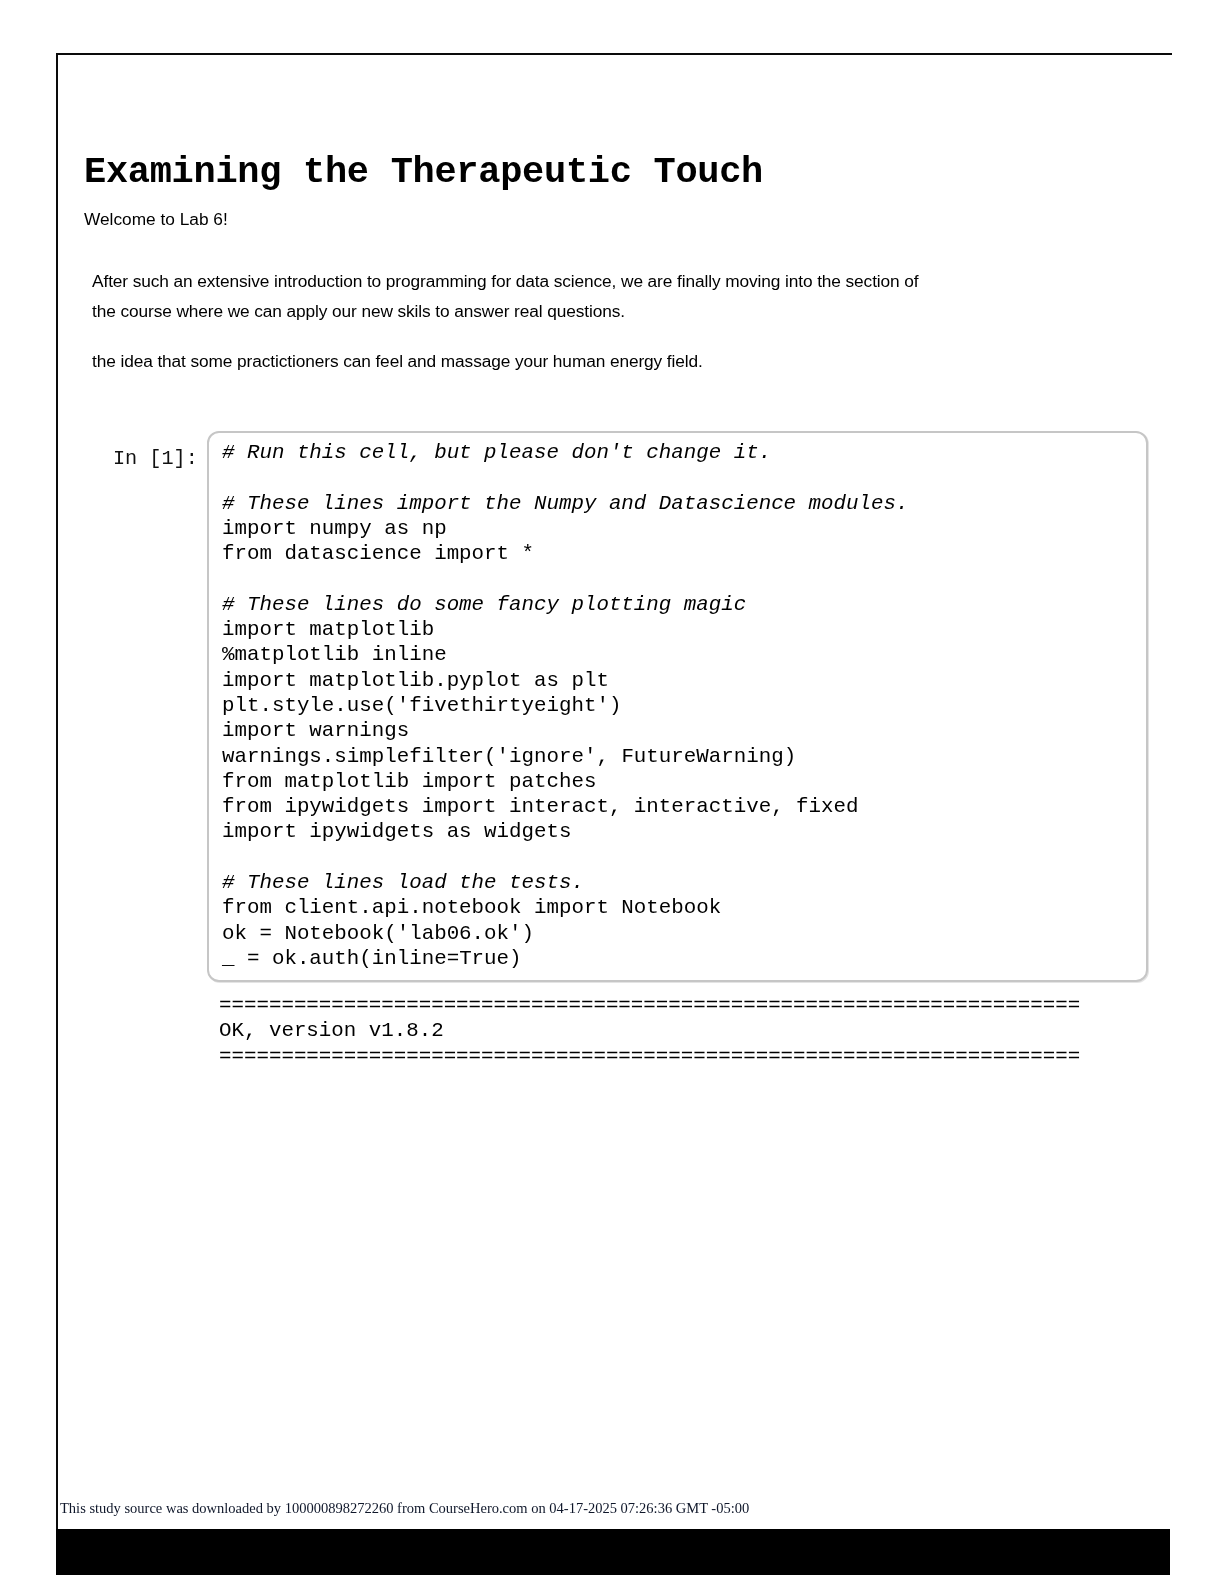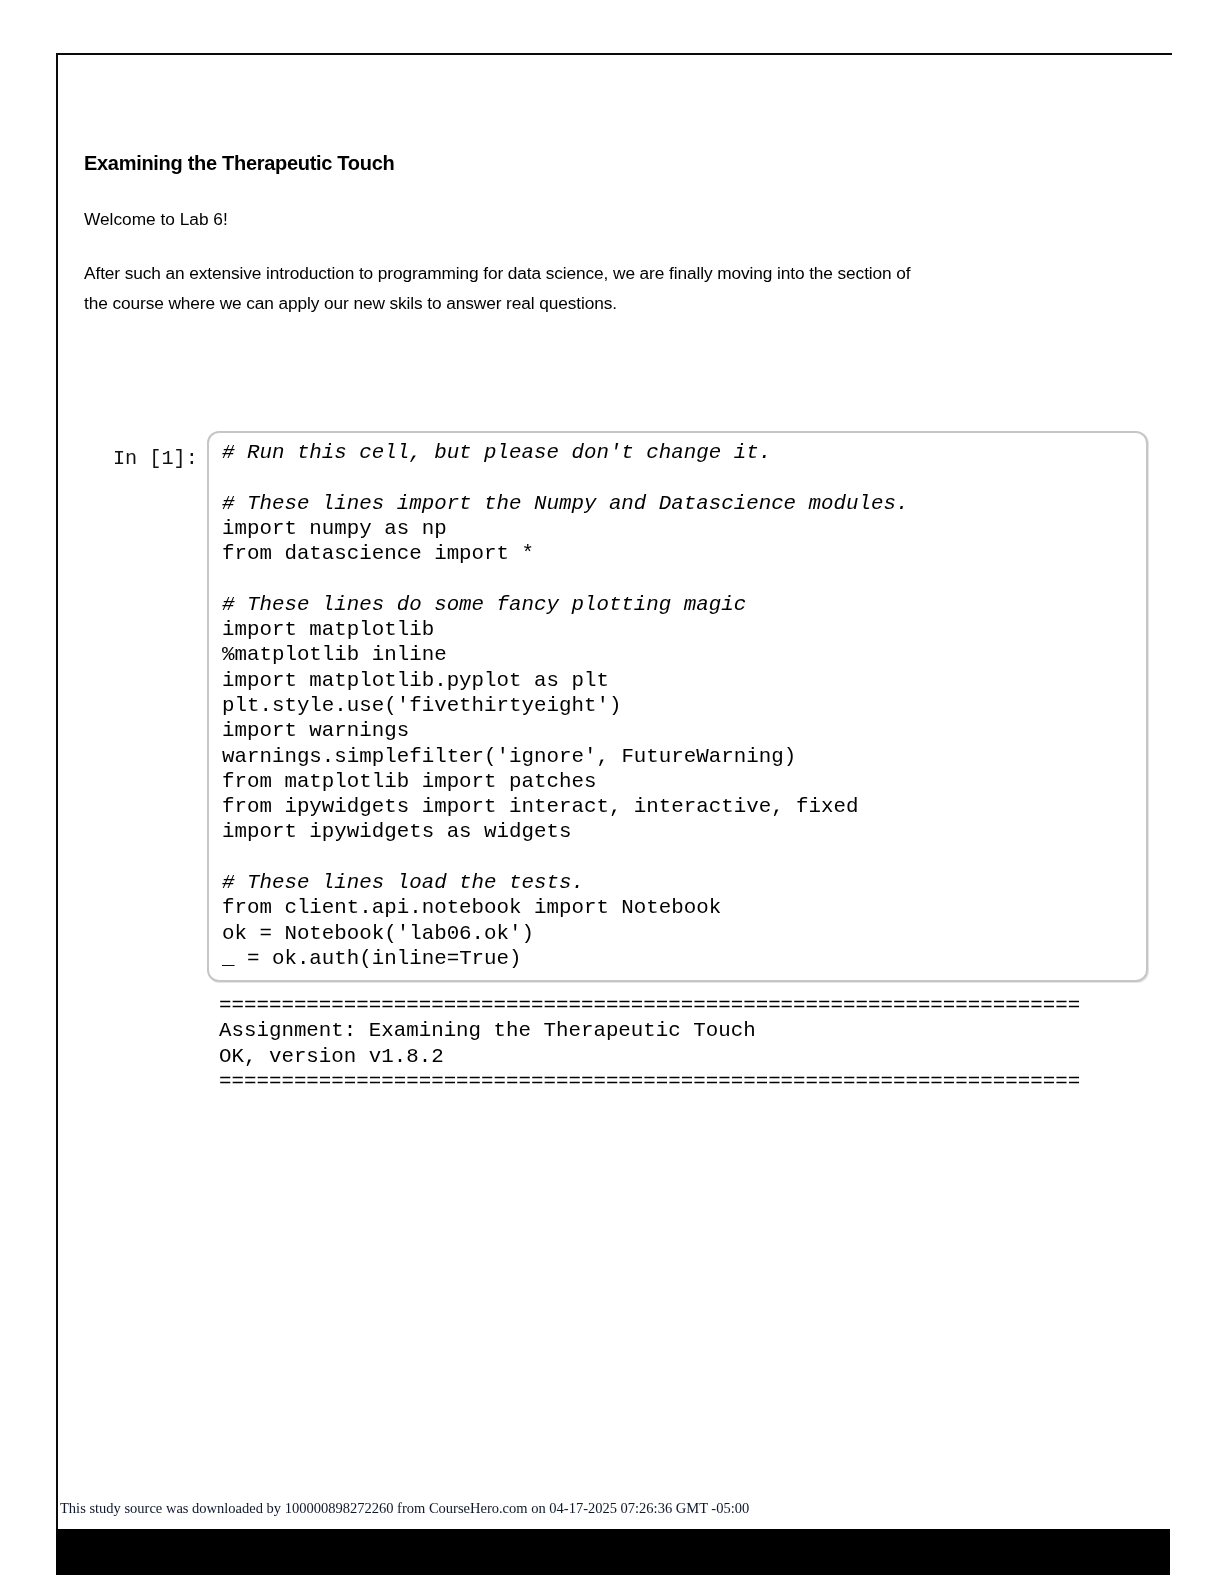--- a/index.html
+++ b/index.html
@@ -17,37 +17,37 @@
     position: absolute;
     left: 56px; top: 53px;
     width: 1114px; height: 1476px;
     border-top: 2px solid #0a0a0a;
     border-left: 2px solid #0a0a0a;
   }
   .page-title {
     position: absolute;
     left: 84px; top: 152px;
     margin: 0;
-    font-size: 20px;
+    font-size: 37px;
     font-weight: bold;
     letter-spacing: -0.3px;
     line-height: 1.1;
-    font-family: Liberation Sans, sans-serif;
+    font-family: Liberation Mono, monospace;
   }
   .welcome {
     position: absolute;
     left: 84px; top: 206px;
     margin: 0;
     font-size: 17.3px;
     line-height: 26px;
   }
   .para {
     position: absolute;
     left: 84px;
-    margin: 0;
+    margin: 8px;
     font-size: 17.3px;
     line-height: 30px;
     letter-spacing: -0.1px;
   }
   .para-1 { top: 258px; }
   .para-2 { top: 338px; }
   .pline { display: block; }
 
   .cell-prompt {
     position: absolute;
@@ -116,27 +116,28 @@
   <h1 class="page-title">Examining the Therapeutic Touch</h1>
 
   <p class="welcome">Welcome to Lab 6!</p>
 
   <p class="para para-1">
     <span class="pline">After such an extensive introduction to programming for data science, we are finally moving into the section of</span>
     <span class="pline">the course where we can apply our new skils to answer real questions.</span>
   </p>
 
   <p class="para para-2">
+    <span class="pline">the idea that some practictioners can feel and massage your human energy field.</span>
   </p>
 
   <div class="cell-prompt">In [1]:</div>
 
   <div class="code-cell">
     <div class="code-block" id="code-block"><div class="code-line"><span class="tok-comment"># Run this cell, but please don't change it.</span></div><div class="code-line">&nbsp;</div><div class="code-line"><span class="tok-comment"># These lines import the Numpy and Datascience modules.</span></div><div class="code-line"><span class="tok-keyword">import numpy as np</span></div><div class="code-line"><span class="tok-keyword">from datascience import</span><span> *</span></div><div class="code-line">&nbsp;</div><div class="code-line"><span class="tok-comment"># These lines do some fancy plotting magic</span></div><div class="code-line"><span class="tok-keyword">import matplotlib</span></div><div class="code-line"><span>%</span><span class="tok-keyword">matplotlib</span><span> inline</span></div><div class="code-line"><span class="tok-keyword">import matplotlib.pyplot as plt</span></div><div class="code-line"><span>plt.style.use('fivethirtyeight')</span></div><div class="code-line"><span class="tok-keyword">import warnings</span></div><div class="code-line"><span>warnings.simplefilter('ignore', </span><span class="tok-keyword">FutureWarning</span><span>)</span></div><div class="code-line"><span class="tok-keyword">from matplotlib import</span><span> patches</span></div><div class="code-line"><span class="tok-keyword">from ipywidgets import</span><span> interact, interactive, fixed</span></div><div class="code-line"><span class="tok-keyword">import ipywidgets as widgets</span></div><div class="code-line">&nbsp;</div><div class="code-line"><span class="tok-comment"># These lines load the tests.</span></div><div class="code-line"><span class="tok-keyword">from client.api.notebook import</span><span> Notebook</span></div><div class="code-line"><span>ok = Notebook('lab06.ok')</span></div><div class="code-line"><span>_ = ok.auth(inline=</span><span class="tok-keyword">True</span><span>)</span></div></div>
   </div>
 
-  <div class="output-block" id="output-block"><div class="output-line">=====================================================================</div><div class="output-line">Assignment: Examining the Therapeutic Touch</div><div class="output-line">OK, version v1.8.2</div><div class="output-line">=====================================================================</div></div>
+  <div class="output-block" id="output-block"><div class="output-line">=====================================================================</div><div class="output-line">OK, version v1.8.2</div><div class="output-line">=====================================================================</div></div>
 
   <div class="footer-text">This study source was downloaded by 100000898272260 from CourseHero.com on 04-17-2025 07:26:36 GMT -05:00</div>
 
   <div class="bottom-bar"></div>
 
 </div>
 
 </body></html>

